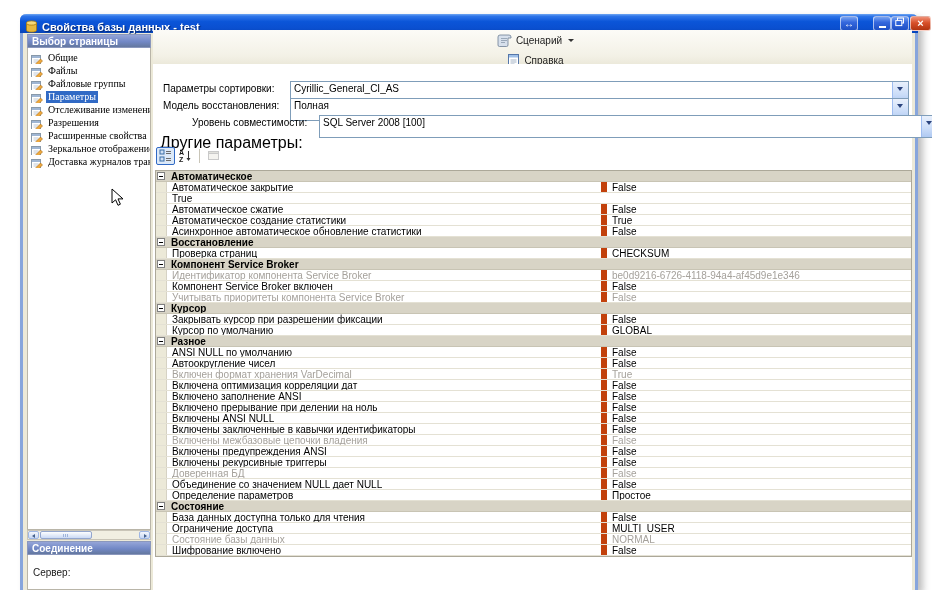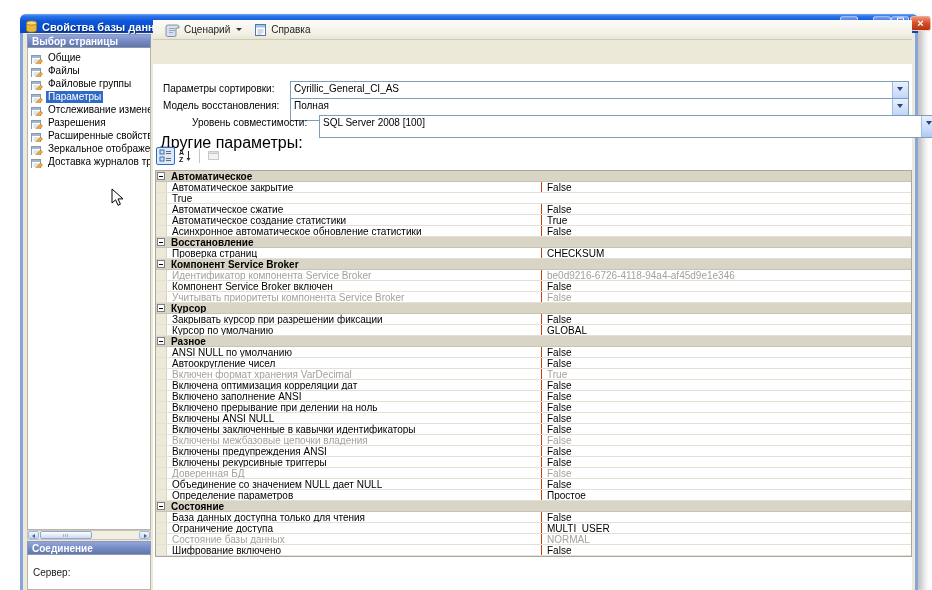--- a/index.html
+++ b/index.html
@@ -46,45 +46,45 @@
   .sidebar{position:absolute;left:4px;top:20px;width:124px;bottom:0}
   .panel-header{
     height:14px;font-size:10px;font-weight:bold;color:#fff;
     line-height:14px;padding-left:4px;
     background:linear-gradient(180deg,#95A5D8 0%,#7288C6 55%,#64789F 100%);
     border:1px solid #8A97BD;box-sizing:border-box;
   }
   .page-list{
     position:absolute;left:0;top:14px;right:0;height:482px;
     background:#fff;border:1px solid #B9B5A8;border-top:none;box-sizing:border-box;
-    overflow:hidden;padding-top:3px;
+    overflow:hidden;padding-top:3px;font-family:Liberation Serif, serif;
   }
   .side-item{height:13px;display:flex;align-items:center;white-space:nowrap;overflow:hidden;cursor:default}
   .side-item .pgicon{flex:none;width:12px;height:12px;margin:0 3px 0 3px}
   .side-label{font-size:10px;color:#000;line-height:12px;padding:0 2px}
   .side-item.selected .side-label{background:#316AC5;color:#fff}
   
   .hscroll{position:absolute;left:0;right:0;top:496px;height:10px;background:#F1EFE2;display:flex;border:1px solid #C9C5B8;box-sizing:border-box}
   .sb-arrow{flex:none;width:11px;height:8px;background:linear-gradient(180deg,#F4F7FC,#C8D8F4);border:1px solid #9EB6E4;border-radius:2px;position:relative;box-sizing:border-box}
   .sb-arrow::after{content:"";position:absolute;top:2px;border-top:2.5px solid transparent;border-bottom:2.5px solid transparent}
   .sb-arrow.left::after{left:3px;border-right:3px solid #44608C}
   .sb-arrow.right::after{left:4px;border-left:3px solid #44608C}
   .sb-thumb{flex:none;width:52px;height:8px;margin-left:1px;border:1px solid #93A6CE;border-radius:2px;background:linear-gradient(180deg,#FDFEFF,#CBDAF5);position:relative;box-sizing:border-box}
   .sb-thumb::after{content:"";position:absolute;left:50%;top:2px;width:5px;height:3px;margin-left:-3px;
     background:repeating-linear-gradient(90deg,#9FB4DC 0 1px,transparent 1px 2px)}
   .sb-track{flex:1}
   .conn-header{position:absolute;left:0;right:0;top:507px}
   .conn-body{position:absolute;left:0;right:0;top:521px;bottom:0;background:#fff;border:1px solid #B9B5A8;border-top:none;box-sizing:border-box}
   .server-label{font-size:10px;color:#1a1a1a;margin:12px 0 0 5px}
   
   .rtoolbar{
-    position:absolute;left:130px;top:6px;width:759px;height:20px;
+    position:absolute;left:130px;top:16px;width:759px;height:38px;
     background:linear-gradient(180deg,#FCFBF7 0%,#F3F1E6 70%,#E9E6D6 100%);
     border-bottom:1px solid #CFCBBB;box-sizing:border-box;
-    display:flex;align-items:center;padding-left:6px;
+    display:flex;align-items:center;padding-left:6px;flex-direction:column;
   }
   .tbar-btn{display:flex;align-items:center;gap:4px;font-size:10px;color:#222;padding:2px 5px;border:1px solid transparent;border-radius:2px;cursor:default}
   .drop-arrow{width:0;height:0;border-left:3px solid transparent;border-right:3px solid transparent;border-top:3px solid #333;margin-left:2px}
   .content{
     position:absolute;left:130px;top:50px;width:759px;bottom:0;background:#fff;
   }
   .field-row{position:absolute;left:0;height:15px;width:100%}
   .field-label{position:absolute;left:10px;top:2px;font-size:10px;color:#000;white-space:nowrap}
   .combo{position:absolute;left:137px;top:0;width:619px;height:23px;border:1px solid #7F9DB9;background:#fff;box-sizing:border-box}
   .combo-val{position:absolute;left:3px;top:0;right:18px;font-size:10px;line-height:13px;white-space:nowrap;overflow:hidden;color:#000}
@@ -105,21 +105,21 @@
     border:1px solid #ACA899;background:#fff;box-sizing:content-box;
   }
   .grid-row{display:flex;height:11px;box-sizing:border-box;overflow:hidden}
   .grid-row.prop{border-bottom:1px solid #E4E1D4}
   .gutter{flex:none;width:11px;background:#ECE9D8;border-right:1px solid #D6D2C4;box-sizing:border-box;position:relative}
   .grid-row.section{background:#D8D4C6;border-bottom:1px solid #C8C4B4}
   .grid-row.section .gutter{background:#D8D4C6;border-right-color:#D8D4C6}
   .collapse-box{position:absolute;left:1px;top:1px;width:8px;height:8px;background:#fff;border:1px solid #808080;box-sizing:border-box}
   .collapse-box::after{content:"";display:block;width:4px;height:1px;background:#000;margin:2.5px auto 0}
   .sec-title{font-size:10px;font-weight:bold;line-height:11px;padding-left:4px;white-space:nowrap}
-  .pname{flex:none;width:375px;font-size:10px;line-height:11px;padding-left:5px;border-right:1px solid #c2410c;white-space:nowrap;overflow:hidden;box-sizing:border-box;color:#000}
+  .pname{flex:none;width:440px;font-size:10px;line-height:11px;padding-left:5px;border-right:6px solid #c2410c;white-space:nowrap;overflow:hidden;box-sizing:border-box;color:#000}
   .pvalue{flex:1;font-size:10px;line-height:11px;padding-left:5px;white-space:nowrap;overflow:hidden;color:#000}
   .grid-row.disabled .pname,.grid-row.disabled .pvalue{color:#A5A19B}
   
   .mouse-cursor{position:absolute;left:111px;top:188px;z-index:99;pointer-events:none}
 </style>
 </head>
 <body>
 
 <div class="window">
 

